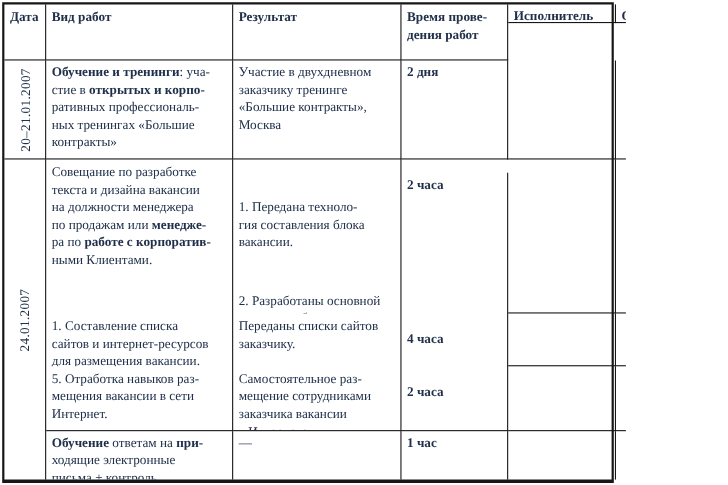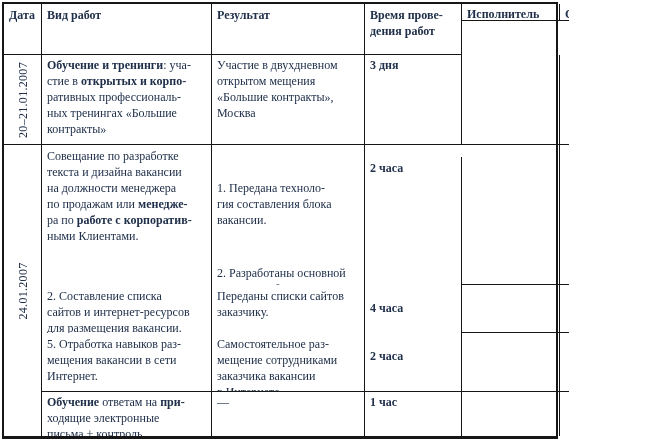--- a/index.html
+++ b/index.html
@@ -61,39 +61,39 @@
 
   <div class="c d1 datecell">
     <span>20–21.01.2007</span>
   </div>
   <div class="c w1"><span class="b">Обучение и тренинги</span><span>: уча-
 стие в </span><span class="b">открытых и корпо-</span><span>
 ративных профессиональ-
 ных тренингах «Большие
 контракты»</span></div>
   <div class="c r1">Участие в двухдневном
-открытом мещения
+заказчику тренинге
 «Большие контракты»,
 Москва</div>
-  <div class="c t1 bold">3 дня</div>
+  <div class="c t1 bold">2 дня</div>
   <div class="c e1"></div>
   <div class="c p1 no-r"></div>
 
   <div class="c d2 datecell no-b">
     <span>24.01.2007</span>
   </div>
 
   <div class="c w2 subgrid">
     <div class="sub"><span>Совещание по разработке
 текста и дизайна вакансии
 на должности менеджера
 по продажам или </span><span class="b">менедже-</span><span>
 ра по </span><span class="b">работе с корпоратив-</span><span>
 ными Клиентами.</span></div>
-    <div class="sub">2. Составление списка
+    <div class="sub">1. Составление списка
 сайтов и интернет-ресурсов
 для размещения вакансии.</div>
     <div class="sub">5. Отработка навыков раз-
 мещения вакансии в сети
 Интернет.</div>
   </div>
 
   <div class="c r2 subgrid">
     <div class="sub">
       <div class="para">1. Передана техноло-

